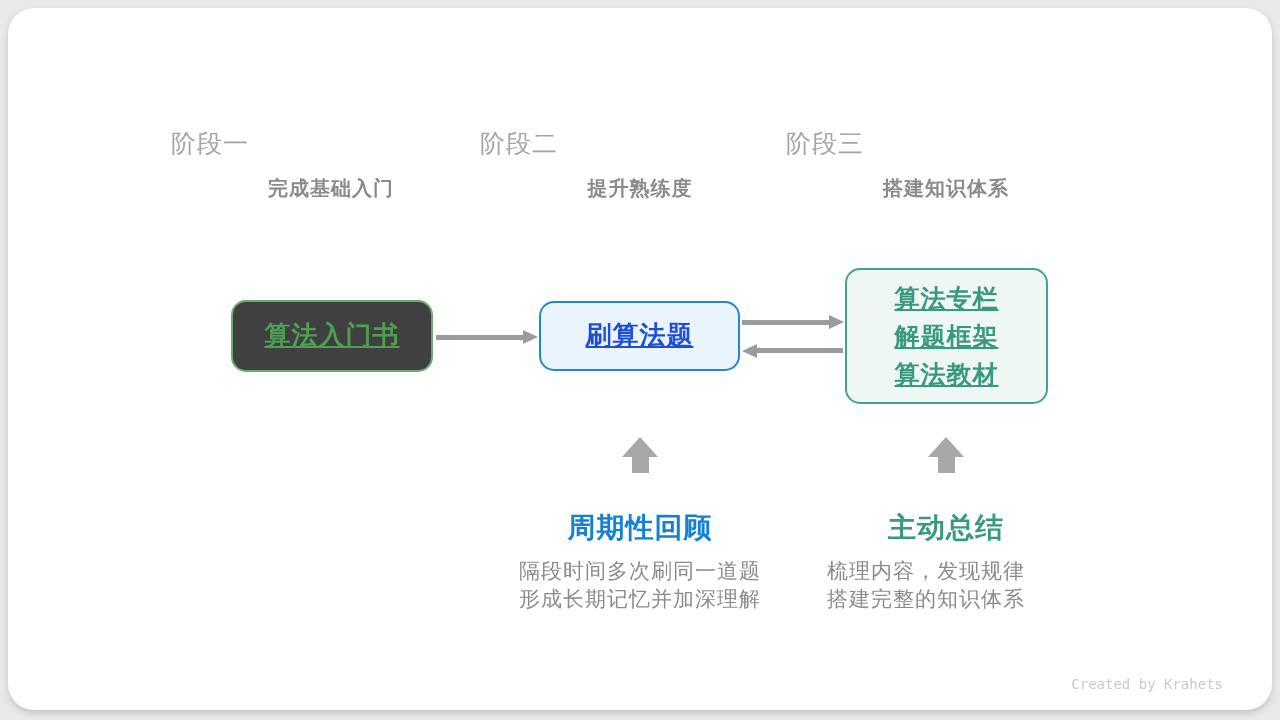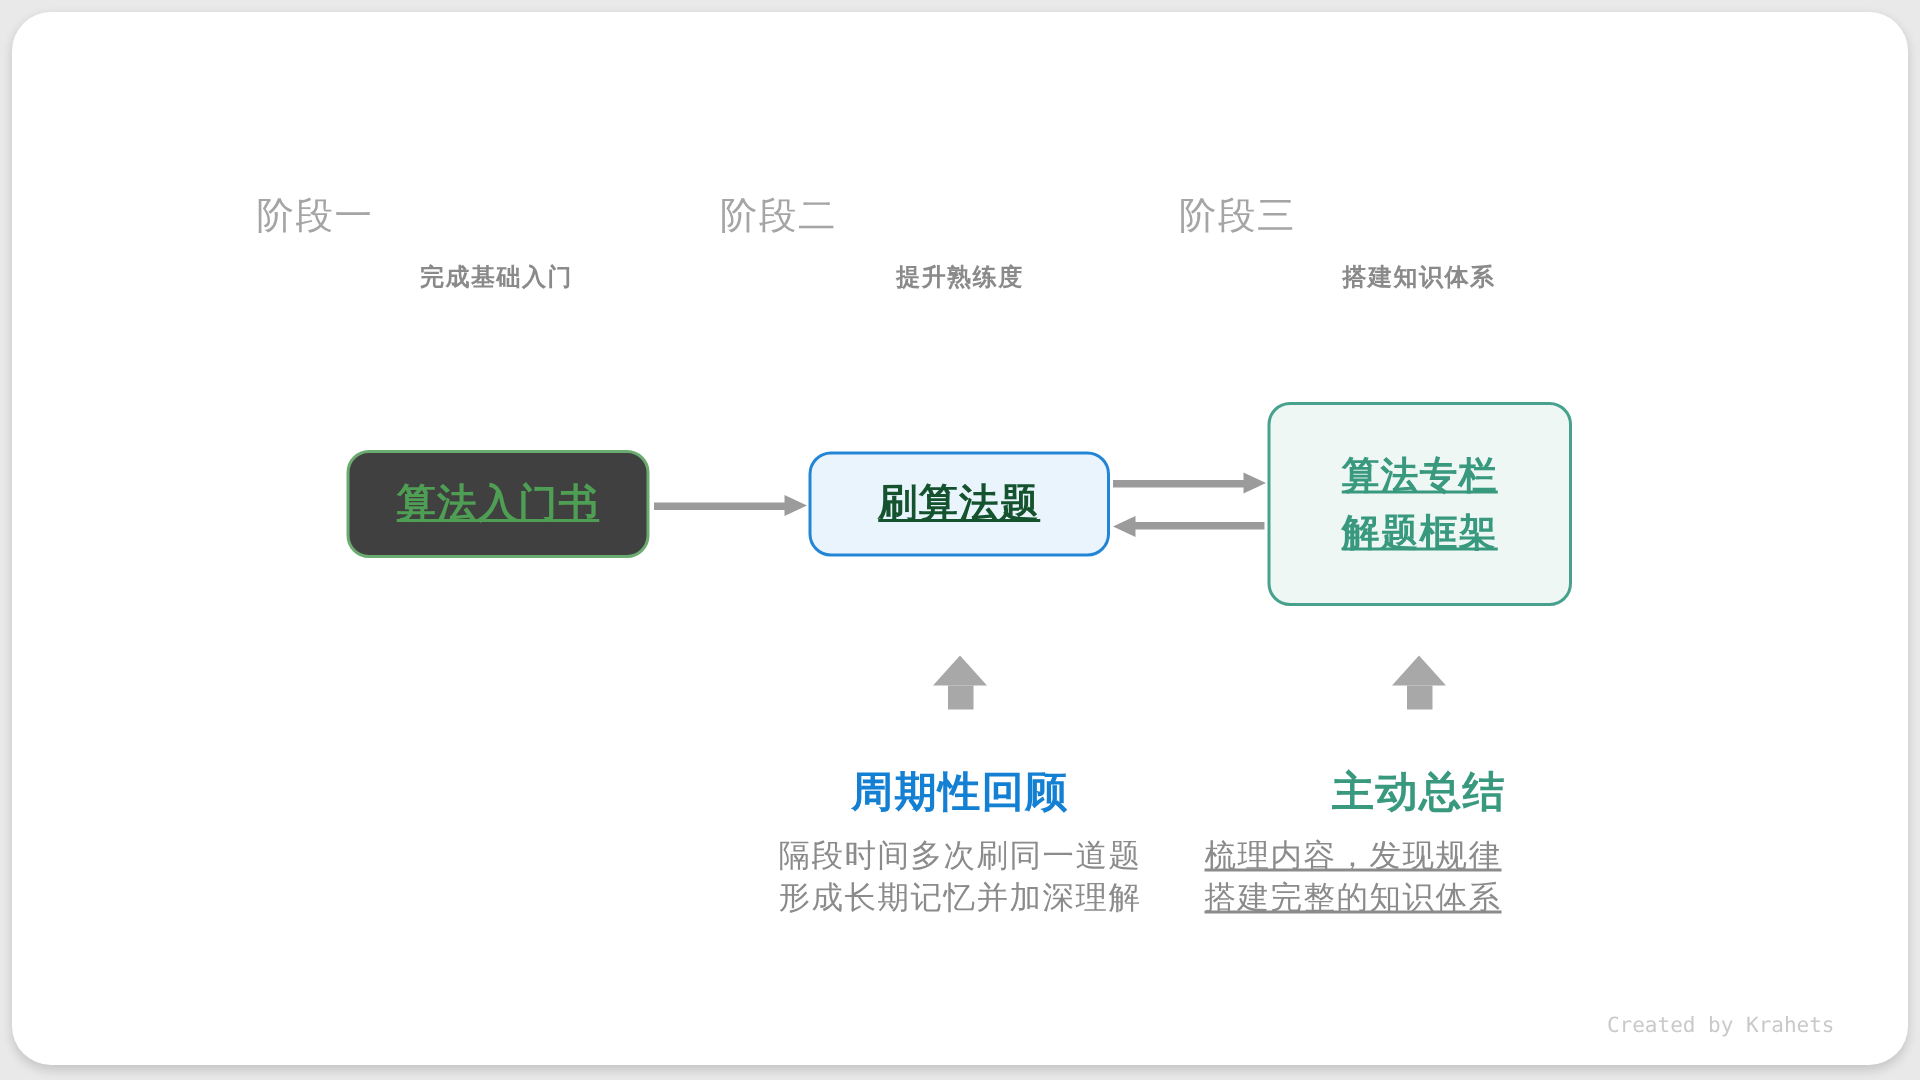--- a/index.html
+++ b/index.html
@@ -14,38 +14,38 @@
     background:#ffffff;border-radius:26px;
     box-shadow:0 3px 7px rgba(0,0,0,0.16);
   }
   
   .stage-label{
     position:absolute;top:127px;width:320px;
     font-size:25px;color:#a5a5a5;letter-spacing:1px;
   }
   .stage-subtitle{
     position:absolute;top:175px;width:320px;text-align:center;
-    font-size:16px;font-weight:700;color:#8a8a8a;letter-spacing:1px;
+    font-size:20px;font-weight:700;color:#8a8a8a;letter-spacing:1px;
   }
   #stage1-label,#stage1-subtitle{left:171px;}
   #stage2-label,#stage2-subtitle{left:480px;}
   #stage3-label,#stage3-subtitle{left:786px;}
   
   .node{
     position:absolute;border-radius:15px;box-sizing:border-box;
     text-align:center;font-weight:700;letter-spacing:1px;text-decoration:underline;
   }
   #node1{
     left:231px;top:300px;width:202px;height:72px;
     background:#404040;border:2.5px solid #6bab70;color:#4e9e54;
     font-size:26px;line-height:67px;
   }
   #node2{
     left:539px;top:301px;width:201px;height:70px;
-    background:#eaf4fd;border:2.5px solid #2285d6;color:#14532d;
+    background:#eaf4fd;border:2.5px solid #2285d6;color:#1d4ed8;
     font-size:26px;line-height:65px;
   }
   #node3{
     left:845px;top:268px;width:203px;height:136px;
     background:#eef7f3;border:2.5px solid #47a18d;color:#38997f;
     font-size:25px;display:flex;flex-direction:column;justify-content:center;
   }
   #node3 .node-line{line-height:38px;}
   
   .hline{position:absolute;height:5px;background:#9b9b9b;}
@@ -80,21 +80,21 @@
     position:absolute;top:509px;width:300px;text-align:center;
     font-size:28px;font-weight:700;letter-spacing:1px;
   }
   #ann1-title{left:490px;color:#1380d3;}
   #ann2-title{left:796px;color:#38997f;}
   .ann-desc{
     position:absolute;top:557px;width:320px;text-align:center;
     font-size:21px;line-height:28px;color:#8b8b8b;letter-spacing:1px;
   }
   #ann1-desc{left:480px;}
-  #ann2-desc{left:742px;text-decoration:underline;}
+  #ann2-desc{left:766px;}
   
   .watermark{
     position:absolute;top:676px;right:57px;
     font-family:"DejaVu Sans Mono", monospace;
     font-size:14px;color:#c9c9c9;
   }
 </style>
 </head>
 <body>
 
@@ -105,20 +105,21 @@
 <div class="stage-label" id="stage2-label">阶段二</div>
 <div class="stage-subtitle" id="stage2-subtitle">提升熟练度</div>
 <div class="stage-label" id="stage3-label">阶段三</div>
 <div class="stage-subtitle" id="stage3-subtitle">搭建知识体系</div>
 
 <div class="node" id="node1">算法入门书</div>
 <div class="node" id="node2">刷算法题</div>
 <div class="node" id="node3">
   <div class="node-line">算法专栏</div>
   <div class="node-line">解题框架</div>
+  <div class="node-line">算法教材</div>
 </div>
 
 <div class="hline" id="arrow1-line"></div>
 <div class="head-right" id="arrow1-head"></div>
 <div class="hline" id="arrow2-line"></div>
 <div class="head-right" id="arrow2-head"></div>
 <div class="head-left" id="arrow3-head"></div>
 <div class="hline" id="arrow3-line"></div>
 
 <div class="up-arrow" id="uparrow1">

